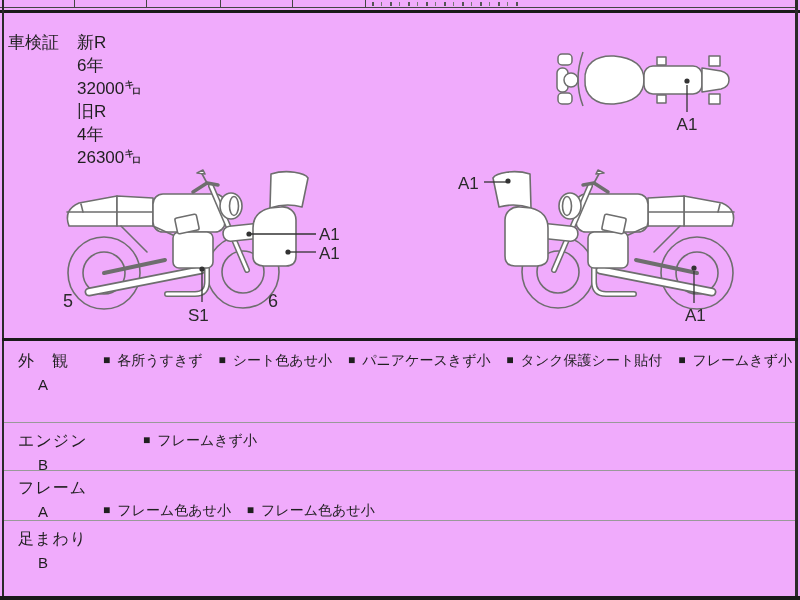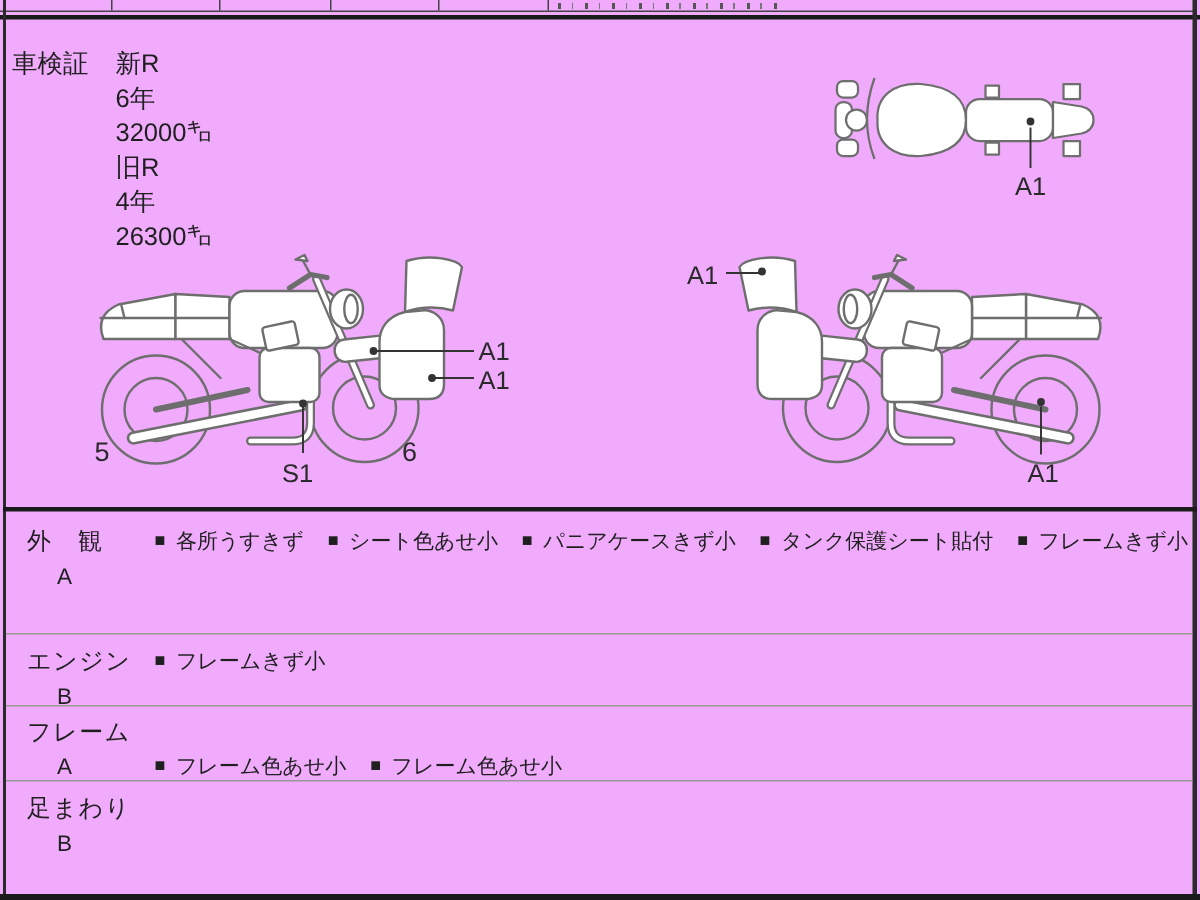--- a/index.html
+++ b/index.html
@@ -25,21 +25,21 @@
   .ctable{position:absolute;left:4px;top:341px;width:791px;}
   .crow{display:flex;box-sizing:border-box;}
   .crow + .crow{border-top:1px solid #999;}
   .clabel{width:99px;box-sizing:border-box;padding:10px 0 0 14px;flex:none;}
   .cname{font-size:16px;letter-spacing:1px;}
   .cgrade{font-size:15px;margin-left:20px;margin-top:4px;}
   .citems{flex:1;padding-top:11px;font-size:14px;white-space:nowrap;}
   .item{margin-right:12px;display:inline-block;}
   .bullet{font-size:12px;margin-right:7px;position:relative;top:-1px;}
   .r1{height:81px;}
-  .r2{height:48px;}
+  .r2{height:48px;gap:40px;}
   .r3{height:50px;align-items:flex-end;}
   .r4{height:75px;}
 </style>
 </head>
 <body>
 
 <div id="sheet">
 
   <div>
     <div class="strip-div" style="left:74px"></div>

